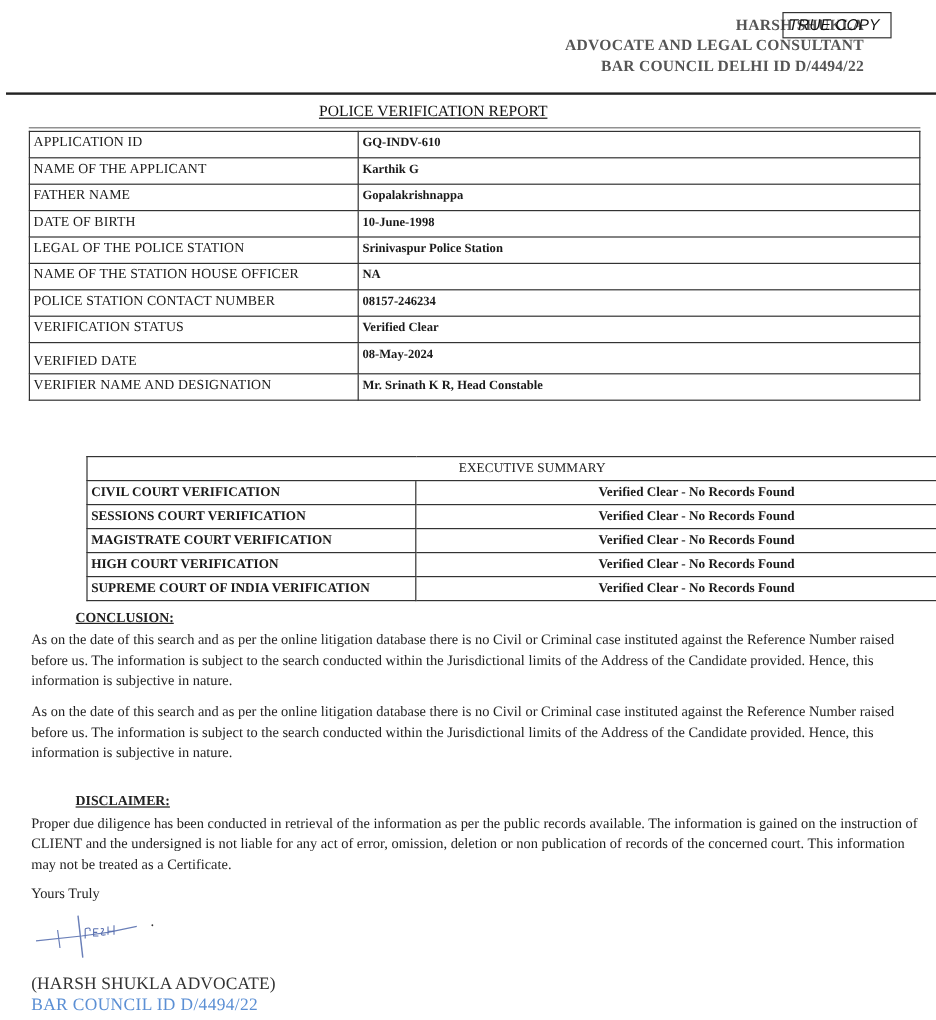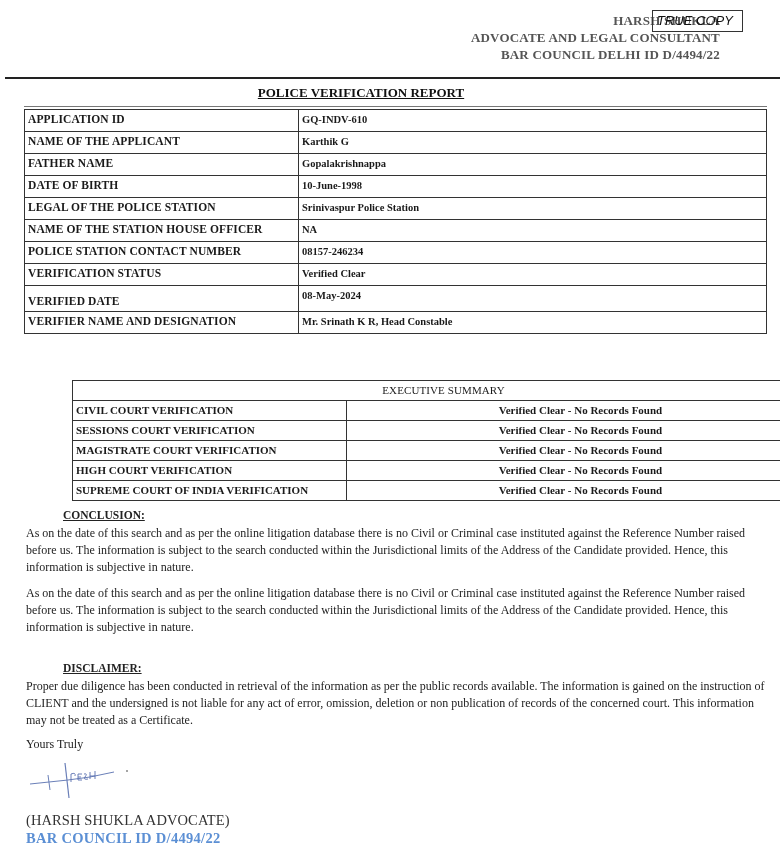--- a/index.html
+++ b/index.html
@@ -6,28 +6,28 @@
     html, body { width: 780px; height: 850px; background: #ffffff; overflow: hidden; }
     body { position: relative; font-family: "Liberation Serif", "DejaVu Serif", serif; color: #1a1a1a; }
 
     .letterhead { position: absolute; top: 12px; left: 0; width: 720px; text-align: right; color: #555555; font-size: 13px; line-height: 17px; letter-spacing: 0.2px; }
     .letterhead div { font-weight: bold; }
 
     .true-copy { position: absolute; top: 10px; left: 652px; width: 91px; height: 22px; border: 1.5px solid #333; font-family: "Liberation Sans", "DejaVu Sans", sans-serif; font-style: italic; font-weight: normal; font-size: 13px; line-height: 19px; padding-left: 4px; color: #111; }
 
     .top-rule { position: absolute; top: 77px; left: 5px; width: 775px; height: 2px; background: #222; }
 
-    .report-title { position: absolute; top: 85px; left: 0; width: 722px; text-align: center; font-weight: bold; font-size: 13px; text-decoration: underline; color: #111; }
+    .report-title { position: absolute; top: 85px; left: 0; width: 722px; text-align: center; font-weight: normal; font-size: 13px; text-decoration: underline; color: #111; }
     .title-rule { position: absolute; top: 106px; left: 24px; width: 743px; height: 1px; background: #777; }
 
     table { border-collapse: collapse; position: absolute; left: 24px; width: 743px; font-size: 11.5px; }
     td { border: 1.5px solid #333; vertical-align: top; padding: 2px 3px; line-height: 15px; }
 
     .details { top: 109px; }
-    .details td.label { width: 274px; font-weight: bold; letter-spacing: 0.1px; }
+    .details td.label { width: 274px; font-weight: normal; letter-spacing: 0.1px; }
     .details td.value { font-weight: bold; font-size: 10.5px; }
     .details tr { height: 22px; }
     .details tr.addr { height: 38px; }
     .details tr.tall { height: 26px; }
     .details tr.tall td.label { vertical-align: bottom; }
 
     .summary { top: 380px; font-family: "Liberation Serif", serif; margin-left: 48px; }
     .summary td { font-size: 11px; height: 20px; vertical-align: middle; padding: 1px 3px; }
     .summary td.header { text-align: center; font-weight: normal; letter-spacing: 0.1px; }
     .summary td.label { width: 274px; font-weight: bold; }
@@ -37,21 +37,21 @@
     .section .heading { font-weight: bold; text-decoration: underline; font-size: 11.5px; color: #222; margin-left: 37px; }
     .section p { margin-top: 1px; }
 
     .conclusion { top: 507px; }
     .comment { top: 584px; }
     .disclaimer { top: 660px; }
 
     .closing { position: absolute; top: 737px; left: 26px; font-size: 12px; color: #222; }
     .signature { position: absolute; top: 760px; left: 28px; width: 100px; height: 40px; }
     .sign-name { position: absolute; top: 812px; left: 26px; font-size: 14.5px; color: #333; letter-spacing: 0.1px; }
-    .sign-id { position: absolute; top: 830px; left: 26px; font-size: 14.5px; font-weight: bold; color: #5b8fd4; letter-spacing: 0.3px; }
+    .sign-id { position: absolute; top: 830px; left: 26px; font-size: 14.5px; font-weight: normal; color: #5b8fd4; letter-spacing: 0.3px; }
   </style>
 </head>
 <body>
 
 <div class="letterhead">
   <div>HARSH SHUKLA</div>
   <div>ADVOCATE AND LEGAL CONSULTANT</div>
   <div>BAR COUNCIL DELHI ID D/4494/22</div>
 </div>
 

